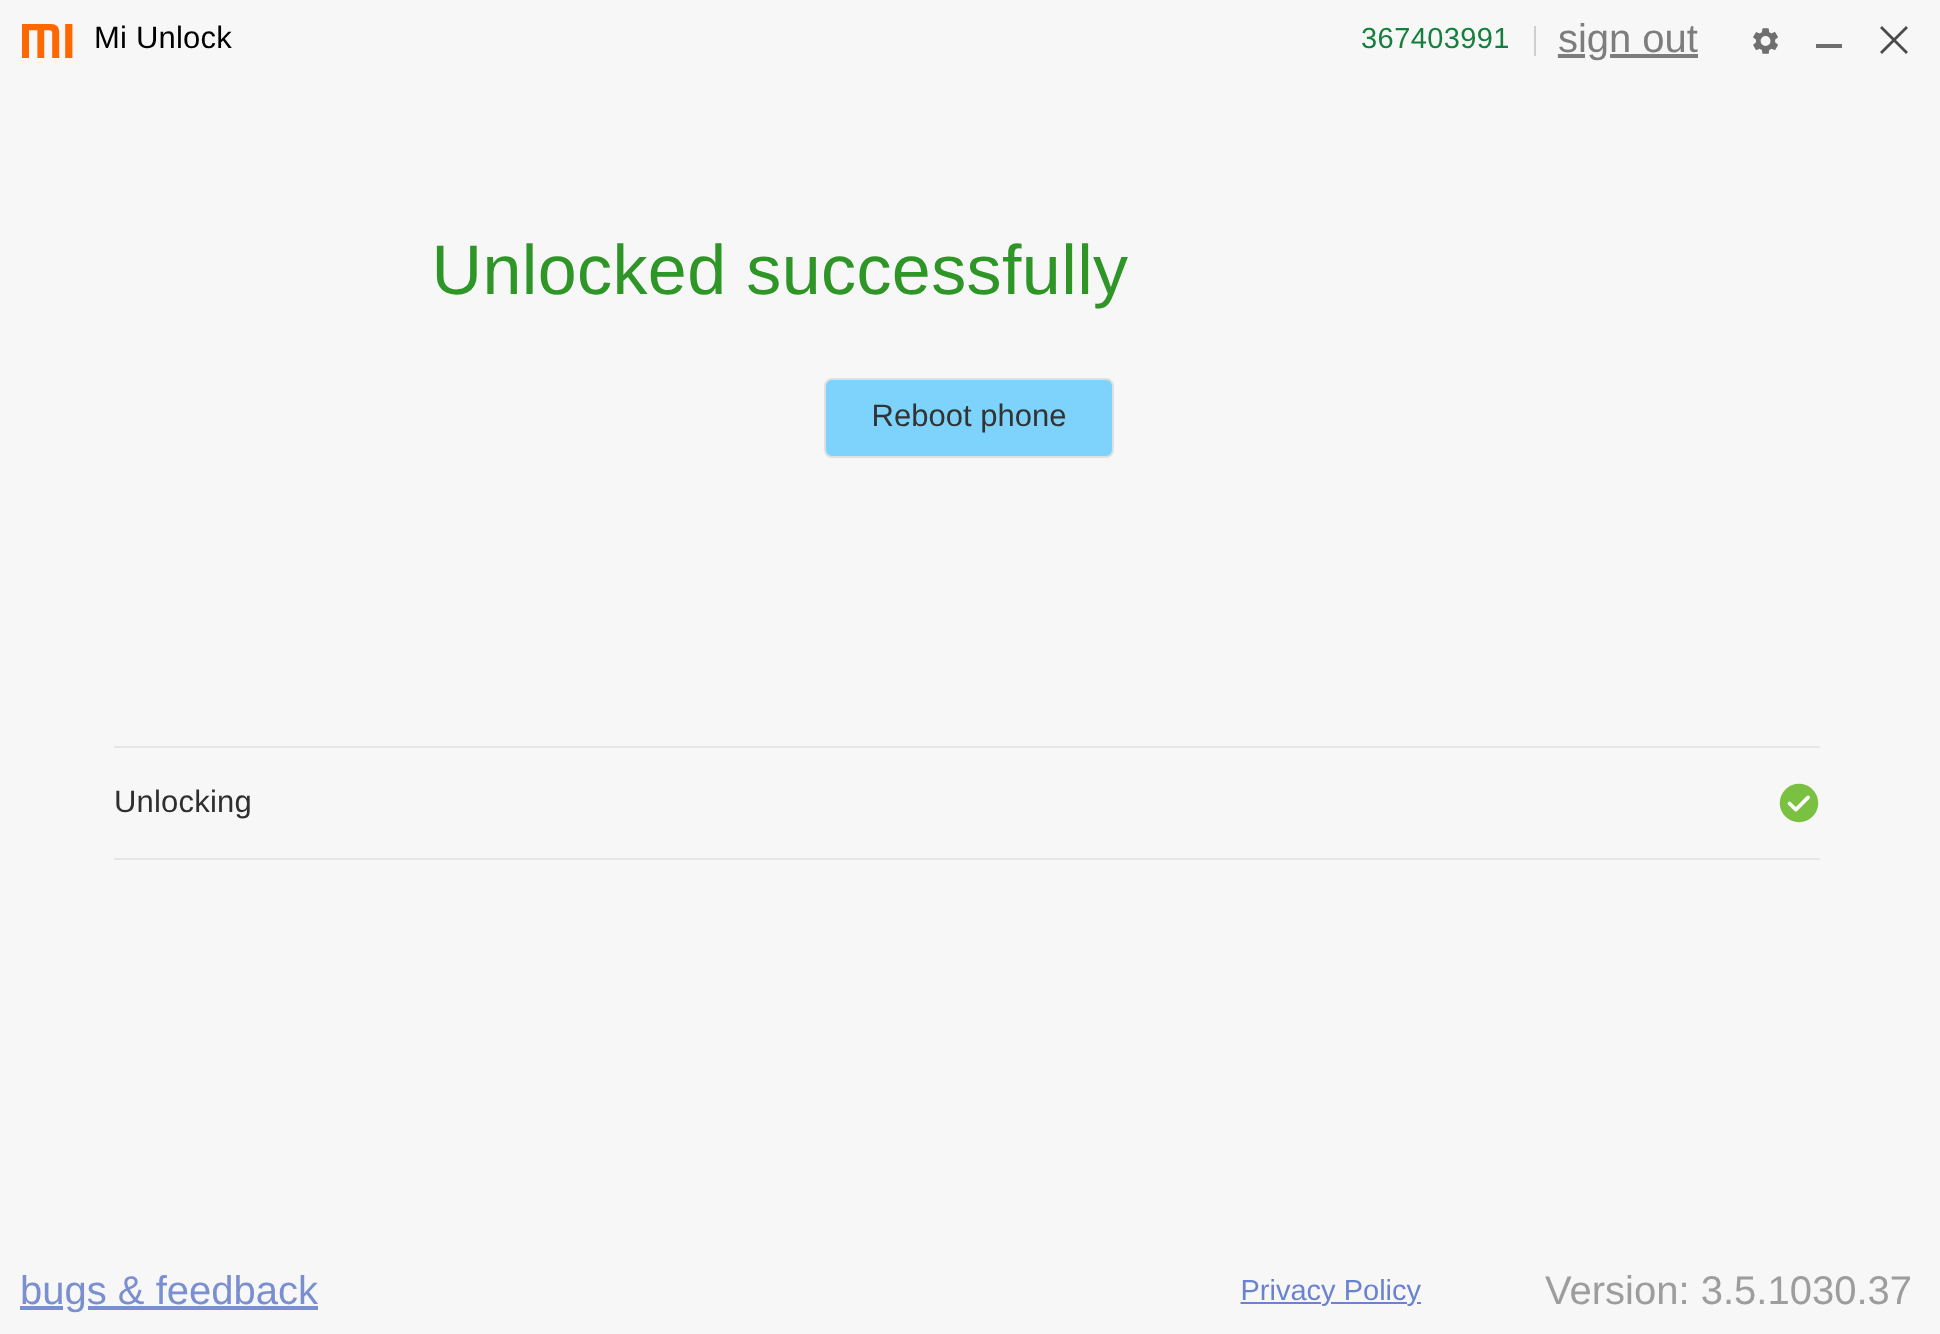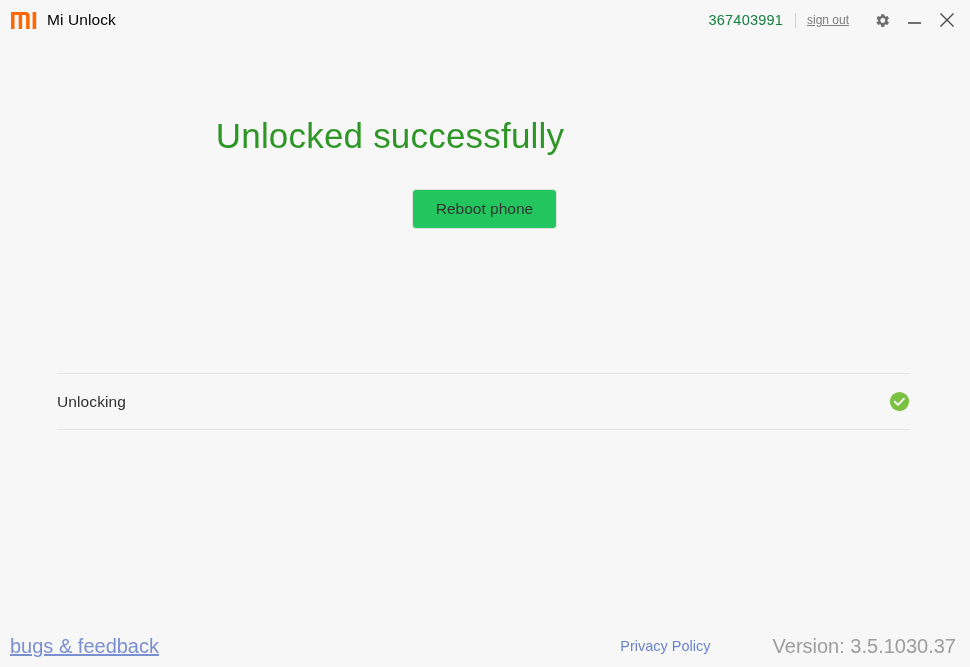--- a/index.html
+++ b/index.html
@@ -56,21 +56,21 @@
     letter-spacing: 0.2px;
   }
   .id-divider {
     display: inline-block;
     width: 1px;
     height: 15px;
     background: #cfcfcf;
     margin: 0 11px 0 12px;
   }
   .signout {
-    font-size: 12px;
+    font-size: 20px;
     color: #7d7d7d;
     text-decoration: underline;
     cursor: pointer;
   }
   .gear-btn {
     margin-left: 24px;
     width: 18px;
     height: 18px;
     display: flex;
     align-items: center;
@@ -113,21 +113,21 @@
     color: #2e9527;
     font-weight: normal;
     letter-spacing: 0.2px;
   }
   .reboot-btn {
     position: absolute;
     top: 189px;
     left: 412px;
     width: 145px;
     height: 40px;
-    background: #22c55e;
+    background: #7dd3fc;
     border: 1px solid #e0e0e0;
     border-radius: 4px;
     font-family: "Liberation Sans", sans-serif;
     font-size: 15.5px;
     color: #333333;
     cursor: pointer;
     padding: 0;
   }
 
   
@@ -177,20 +177,21 @@
   }
   .footer-right {
     margin-left: auto;
     display: flex;
     align-items: center;
     margin-right: 14px;
   }
   .privacy-link {
     font-size: 14.5px;
     color: #6b83cf;
+    text-decoration: underline;
     cursor: pointer;
     text-align: right;
   }
   .version {
     margin-left: 62px;
     font-size: 20px;
     color: #9d9d9d;
   }
 </style>
 </head>

